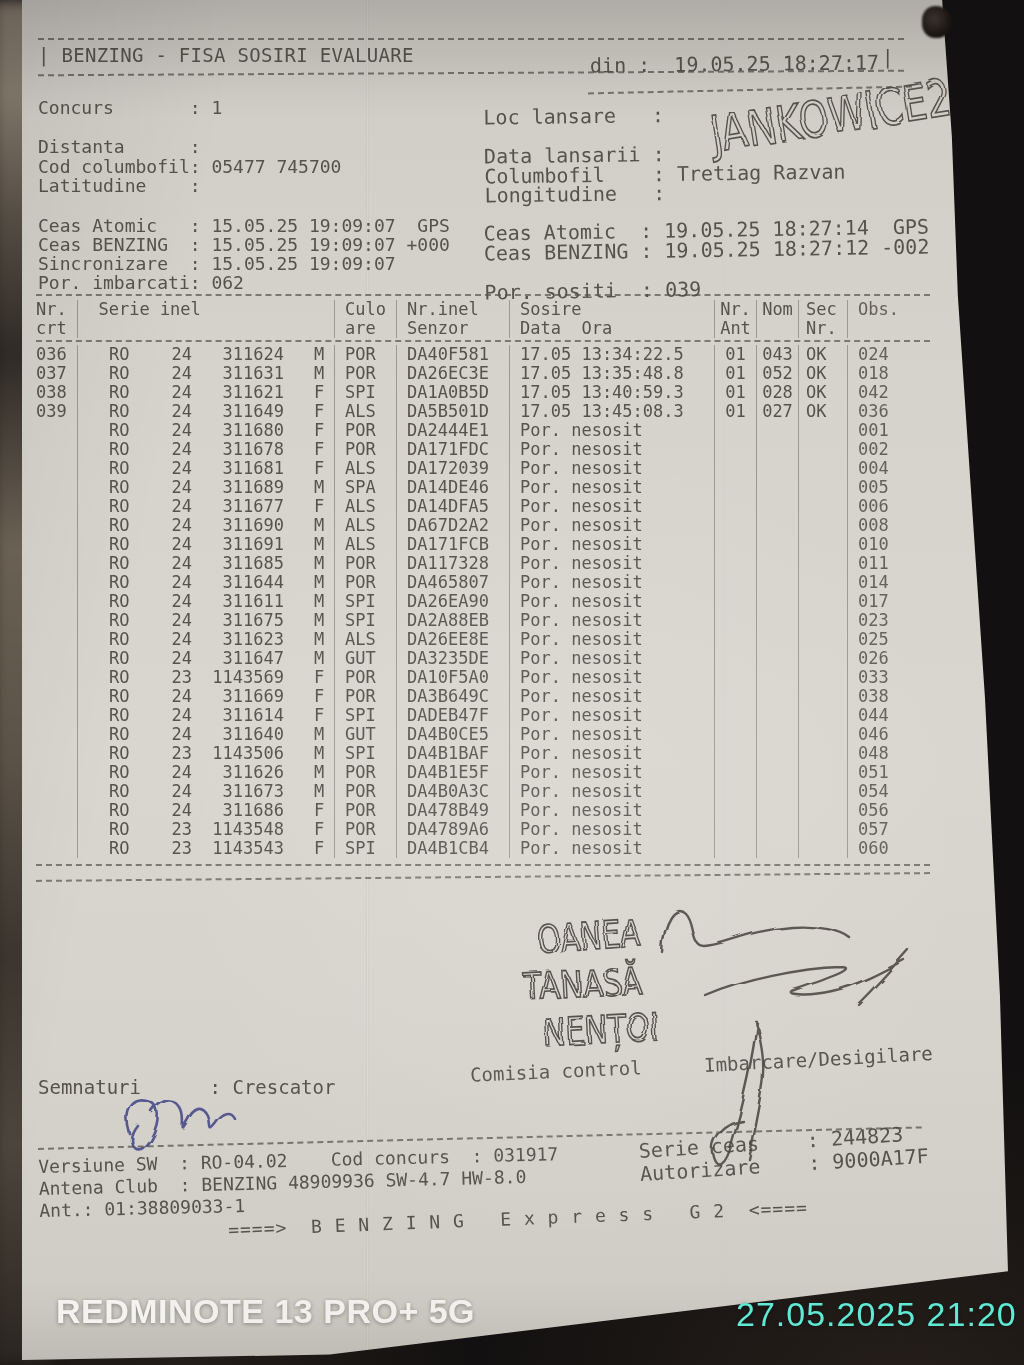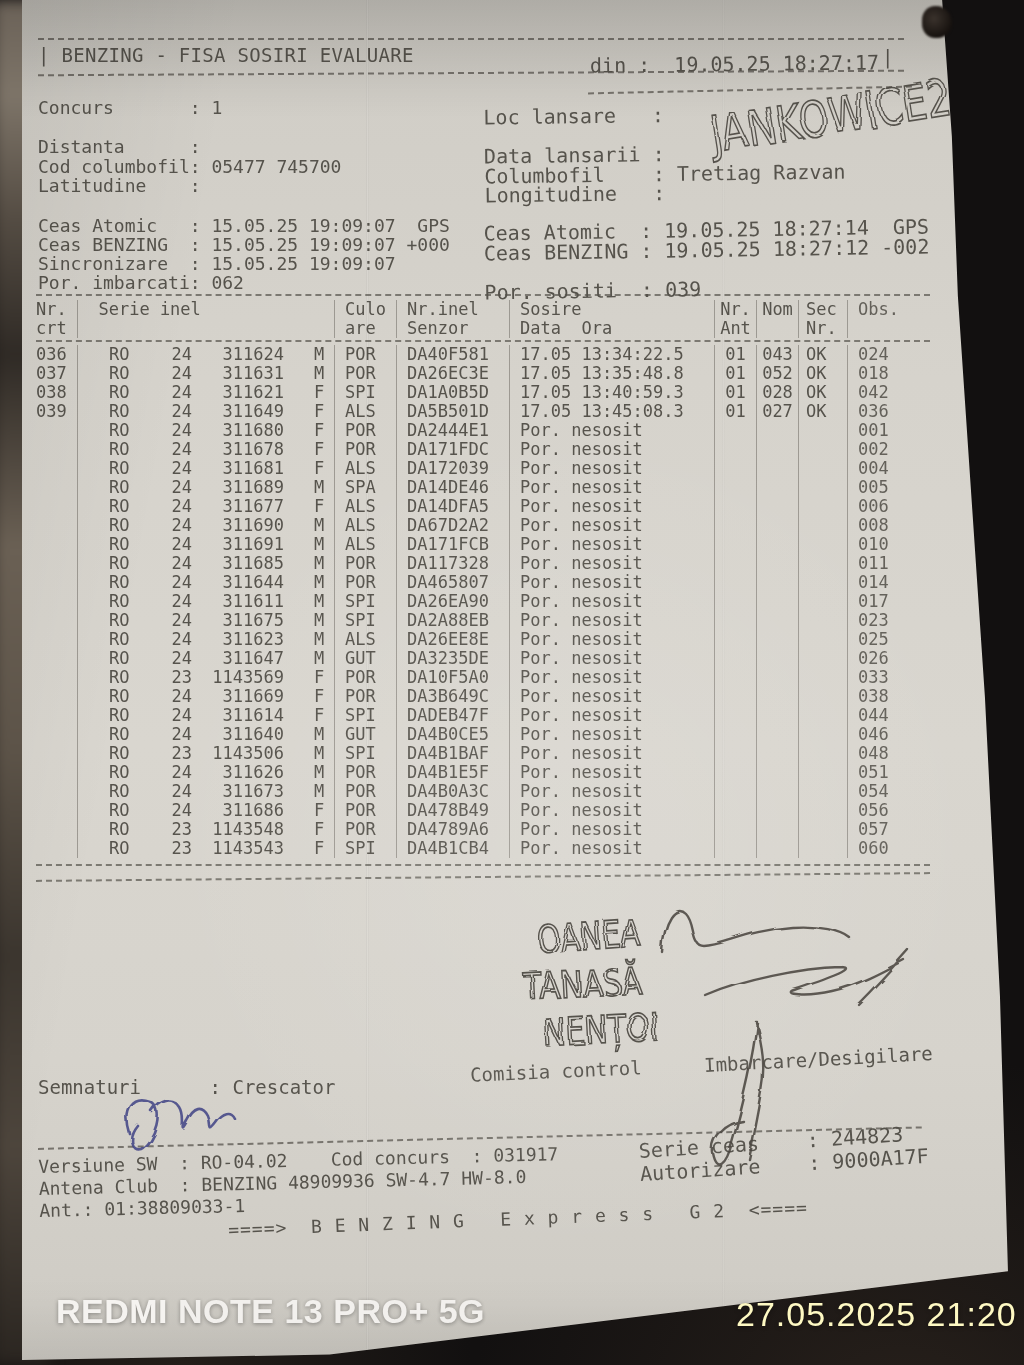--- a/index.html
+++ b/index.html
@@ -89,23 +89,23 @@
 
   
   .ink{position:absolute;left:0;top:0;pointer-events:none;}
   .hw{font-family:"DejaVu Sans",sans-serif;fill:none;stroke:#4b4741;stroke-width:1.7px;opacity:.92;}
   .scrawl{fill:none;stroke:#4b4741;stroke-width:2.4px;stroke-linecap:round;stroke-linejoin:round;opacity:.88;}
   .bluesig{fill:none;stroke:#3e4285;stroke-width:2.6px;stroke-linecap:round;stroke-linejoin:round;opacity:.85;}
 
   
   .wm{position:absolute;left:56px;top:1292px;color:#f5f3f0;font-family:"Liberation Sans","DejaVu Sans",sans-serif;
       font-size:34px;letter-spacing:.5px;text-shadow:0 1px 4px rgba(0,0,0,.35);}
-  .wm .b{font-weight:700;margin-right:10px;}
+  .wm .b{font-weight:700;}
   .wm .r{font-weight:700;opacity:.95;}
-  .wm-date{position:absolute;left:736px;top:1295px;color:#fef9c3;font-family:"Liberation Sans","DejaVu Sans",sans-serif;
+  .wm-date{position:absolute;left:736px;top:1295px;color:#5eead4;font-family:"Liberation Sans","DejaVu Sans",sans-serif;
       font-size:34px;font-weight:400;letter-spacing:1px;text-shadow:0 1px 4px rgba(0,0,0,.35);text-align:right;}
 </style>
 </head>
 <body>
 
 <div class="carpet"></div>
 
 <div class="paper">
   <div class="crease c1"></div>
   <div class="crease c2"></div>

